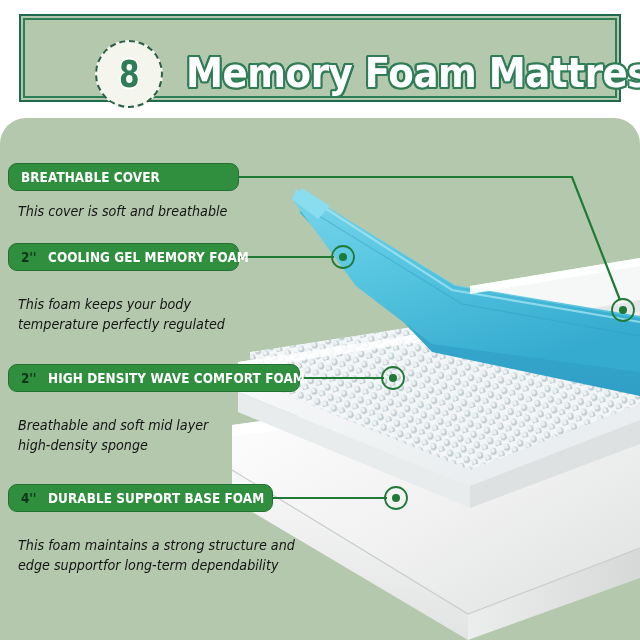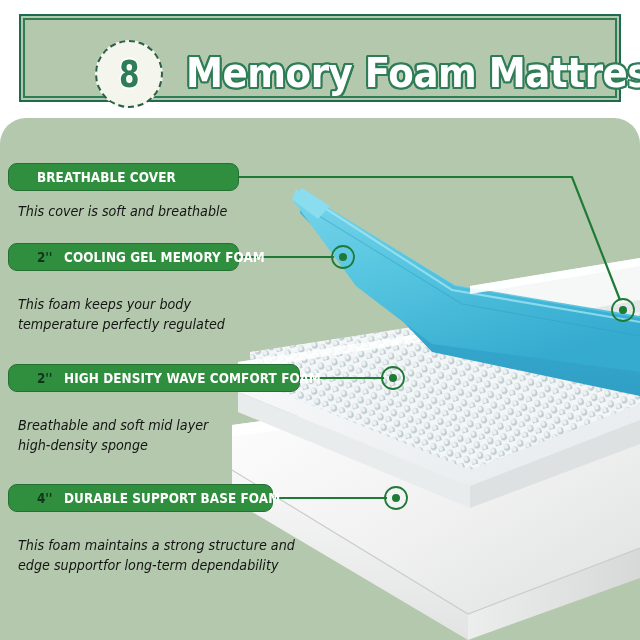--- a/index.html
+++ b/index.html
@@ -67,21 +67,21 @@
   #artwork{position:absolute;left:0;top:0;width:640px;height:640px;pointer-events:none;}
 
   
   .pill{
     position:absolute;height:28px;
     background:#2f8f3e;
     border:1.5px solid #237032;
     border-radius:9px;
     box-sizing:border-box;
     display:flex;align-items:center;
-    padding:0 28px;
+    padding:0 12px;
     white-space:nowrap;
   }
   .pill .meas{
     font-family:"DejaVu Sans", sans-serif;
     font-weight:bold;font-size:14px;color:#10351a;
     transform:scaleX(.86);transform-origin:left center;
     margin-right:9px;
     letter-spacing:-0.2px;
   }
   .pill .ptext{

